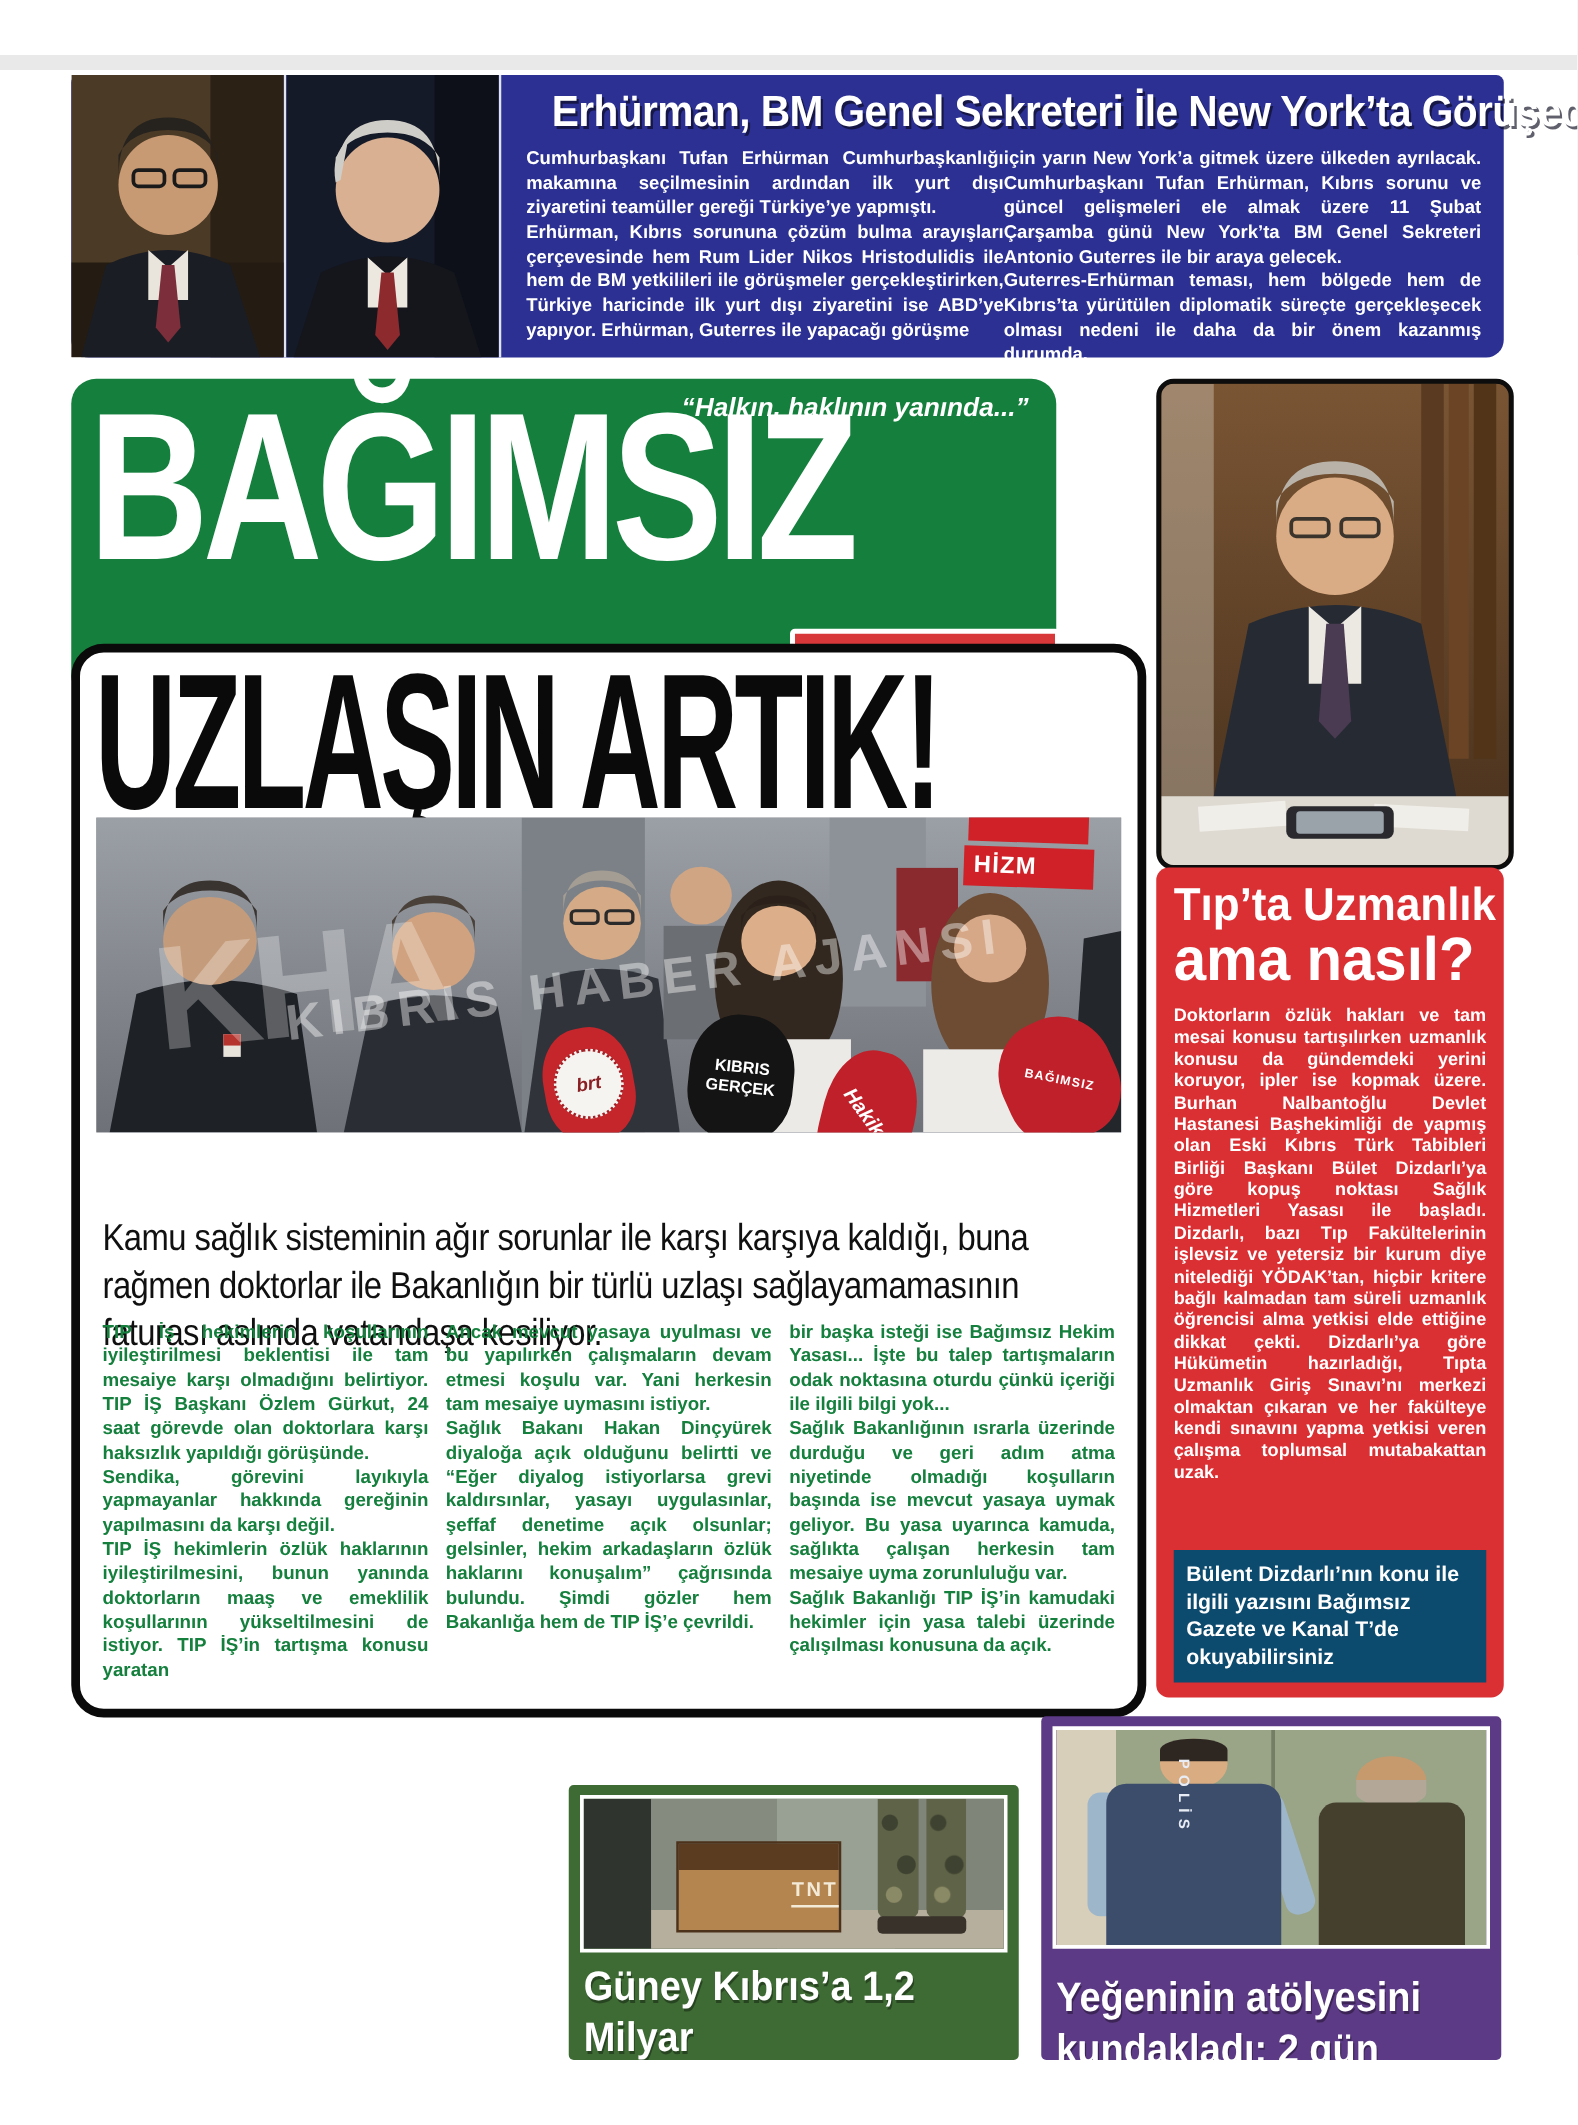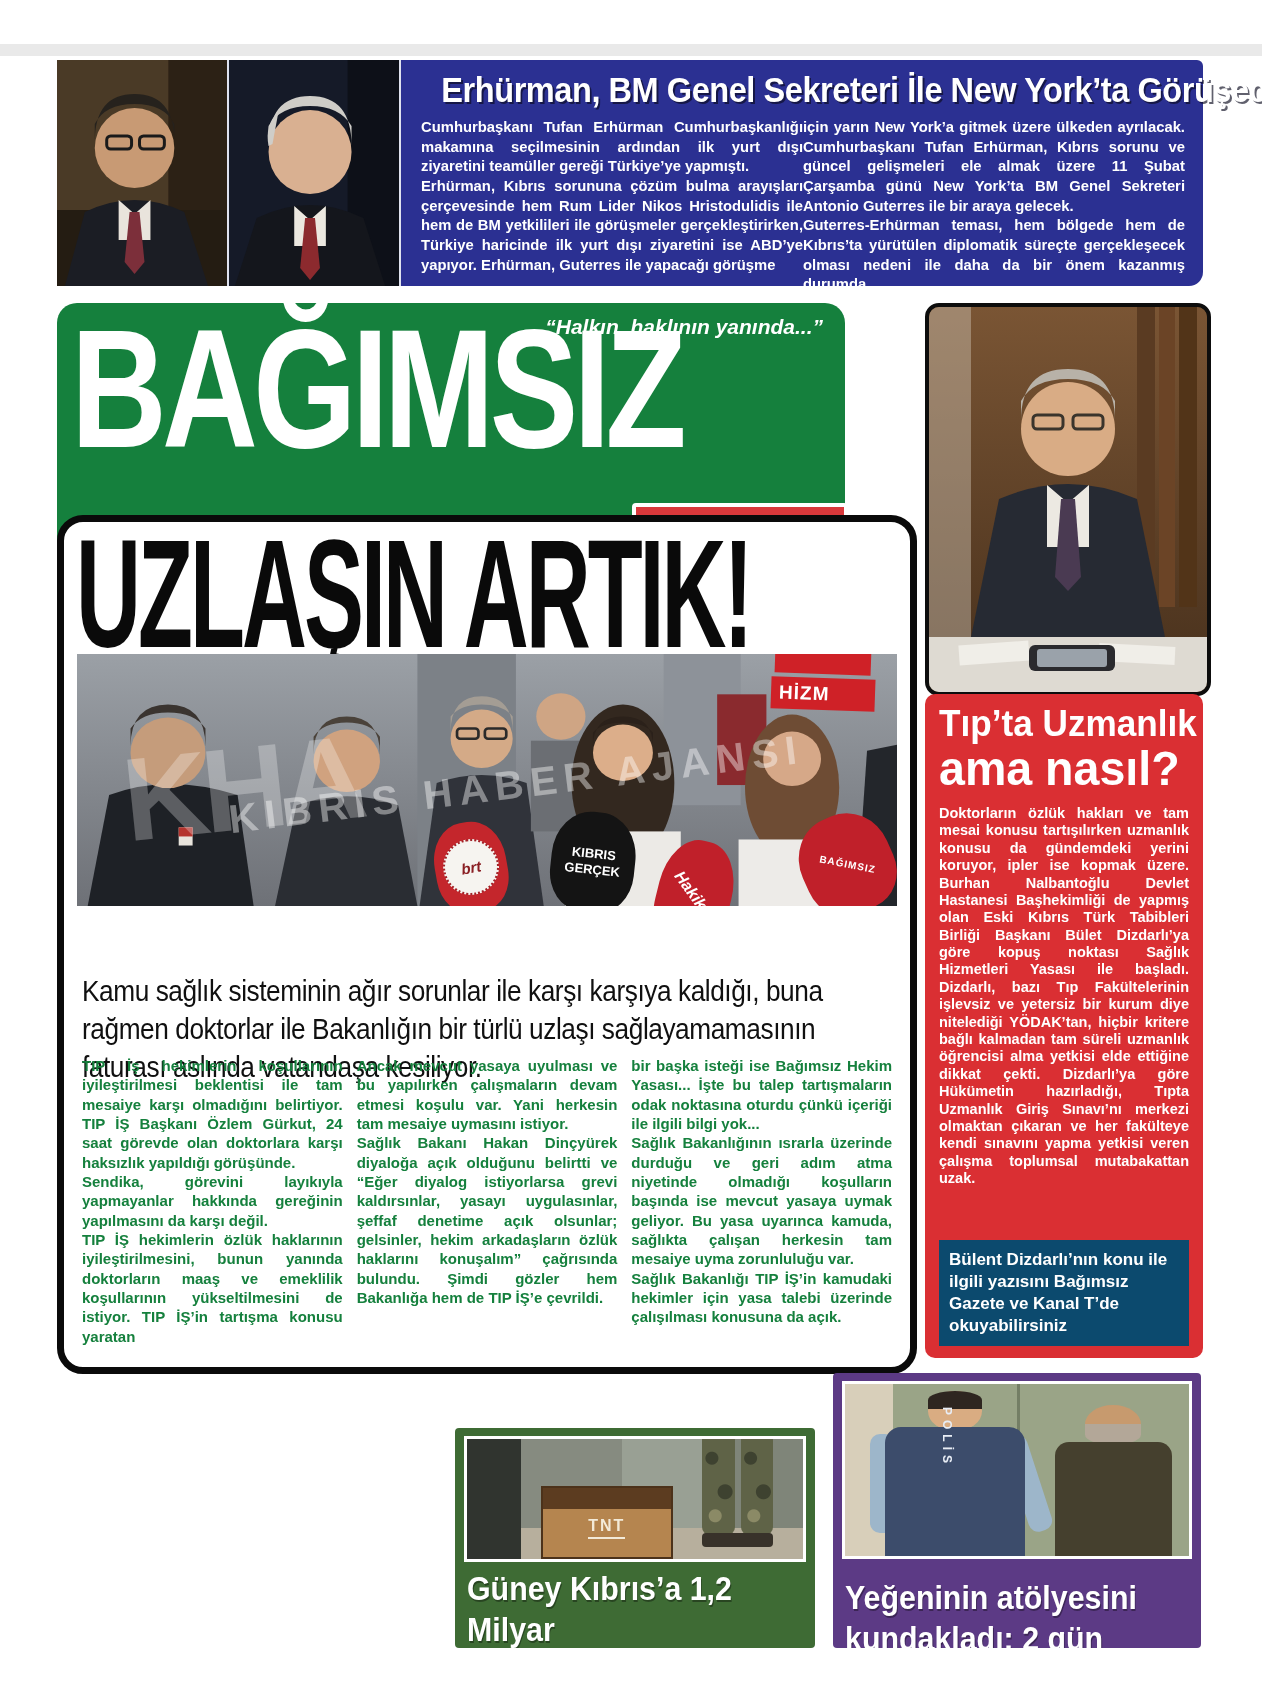--- a/index.html
+++ b/index.html
@@ -182,21 +182,21 @@
   }
   .crash-wheel { position:absolute; right:4px; bottom:-30px; width:150px; height:120px;
     border-radius:50%; border:13px solid #17171f; }
   .crash-hand { position:absolute; right:108px; top:18px; width:86px; height:70px;
     background:#d795a5; border-radius:45% 55% 50% 50%; transform:rotate(18deg); opacity:.9; }
 
   .ph-crate { position:absolute; inset:0; background:linear-gradient(90deg,#30342f 0 16%, #868b80 16% 46%, #99a094 46% 74%, #7f8579 74% 100%); }
   .crate-floor { position:absolute; left:16%; right:0; bottom:0; height:26%; background:#b7af9d; }
   .crate-box { position:absolute; left:22%; top:28%; width:38%; height:58%;
     background:linear-gradient(180deg,#5c3c20 0 30%, #b5854f 30% 100%);
-    border:2px solid #4c321a; display:flex; align-items:flex-end; justify-content:center;margin-top:13px; }
+    border:2px solid #4c321a; display:flex; align-items:flex-end; justify-content:flex-end; }
   .crate-label { color:#f3ead8; font-weight:bold; font-size:16px; letter-spacing:2px;
     margin-bottom:14%; border-bottom:2px solid #f3ead8; padding-bottom:2px; }
   .crate-legs { position:absolute; right:9%; top:0; width:21%; height:80%; display:flex; gap:6px; }
   .crate-leg { flex:1; border-radius:0 0 8px 8px;
     background:radial-gradient(circle at 30% 20%, #3e4230 6px, transparent 7px),
                radial-gradient(circle at 70% 55%, #3e4230 7px, transparent 8px),
                radial-gradient(circle at 40% 80%, #8b8a66 6px, transparent 7px),
                #5f6347; }
   .crate-boots { position:absolute; right:9%; top:78%; width:21%; height:12%; background:#38322a; border-radius:4px; }
 

